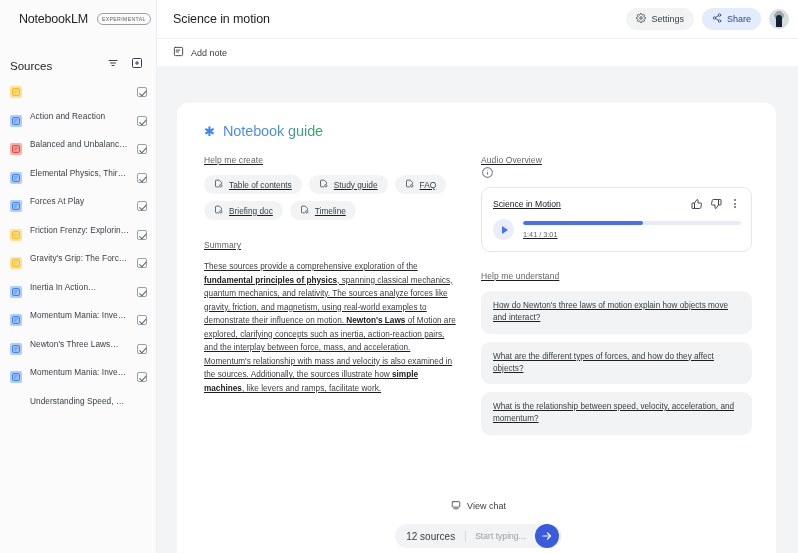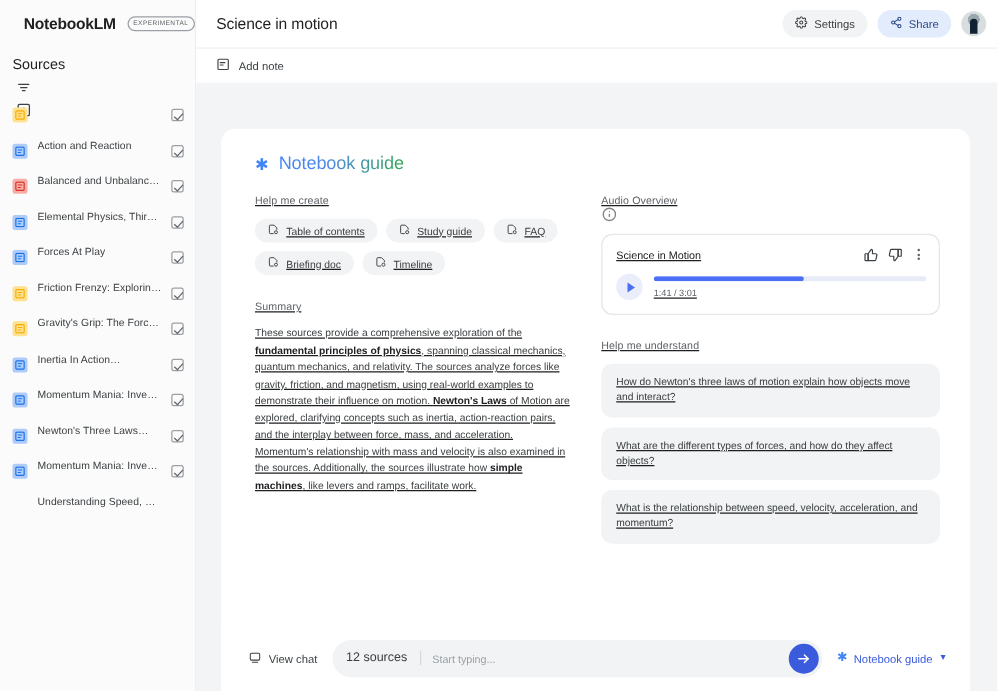--- a/index.html
+++ b/index.html
@@ -20,29 +20,29 @@
     display: flex; flex-direction: column;
     flex: 0 0 157px;
   }
   .brand {
     height: 38px; display: flex; align-items: center; gap: 9px;
     padding: 0 10px;
   }
   .hamburger { width: 14px; height: 11px; display: flex; flex-direction: column;
     justify-content: space-between; cursor: pointer; }
   .hamburger i { display: block; height: 1.6px; background: #3c4043; border-radius: 1px; }
-  .brand-name { font-size: 12.5px; font-weight: 700; letter-spacing: -0.2px; color: #1f1f1f; }
+  .brand-name { font-size: 12.5px; font-weight: 400; letter-spacing: -0.2px; color: #1f1f1f; }
   .exp-badge {
     font-size: 5.2px; letter-spacing: 0.35px; border: 1px solid #9aa0a6;
     border-radius: 8px; padding: 2px 4px; color: #5f6368; white-space: nowrap;
     text-transform: uppercase; font-weight: 500;
   }
   .sources-head {
-    height: 26px; display: flex; align-items: flex-start; padding: 0 10px;
-    margin-top: 8px; gap: 6px; flex-direction: column;
+    height: 26px; display: flex; align-items: flex-end; padding: 0 10px;
+    margin-top: 8px; gap: 6px;
   }
   .sources-title { font-size: 11.5px; font-weight: 500; color: #1f1f1f; flex: 1; }
   .shead-icon { width: 18px; height: 18px; display: flex; align-items: center;
     justify-content: center; cursor: pointer; border-radius: 4px; }
   .src-list { margin-top: 6px; overflow: hidden; flex: 1; }
   .src-item {
     height: 28.5px; display: flex; align-items: center; gap: 8px;
     padding: 0 9px 0 10px; cursor: pointer;
   }
   .src-ico { width: 12px; height: 12px; flex: 0 0 12px; border-radius: 2px;
@@ -165,21 +165,21 @@
   .qcard {
     background: #f1f3f4; border-radius: 9px; padding: 9px 12px;
     font-size: 8.2px; line-height: 1.5; color: #3c4043; cursor: pointer;
     margin-bottom: 8px;
   }
 
   
   .bottombar {
     position: absolute; left: 20px; right: 22px; bottom: 0; height: 53px;
     background: #fff; display: flex; align-items: center; gap: 12px;
-    padding: 0 18px 0 22px; border-radius: 0;
+    padding: 0 18px 0 22px; border-radius: 0; flex-direction: column;
   }
   .viewchat { display: flex; align-items: center; gap: 6px; font-size: 9px;
     color: #3c4043; cursor: pointer; white-space: nowrap; }
   .composer {
     flex: 1; height: 30px; background: #f1f3f4; border-radius: 16px;
     display: flex; align-items: center; padding: 0 3px 0 11px; gap: 9px;
     min-width: 0;
   }
   .srccount { font-size: 10px; color: #3c4043; white-space: nowrap;
     padding-right: 10px; border-right: 1px solid #d6d9dc; }

